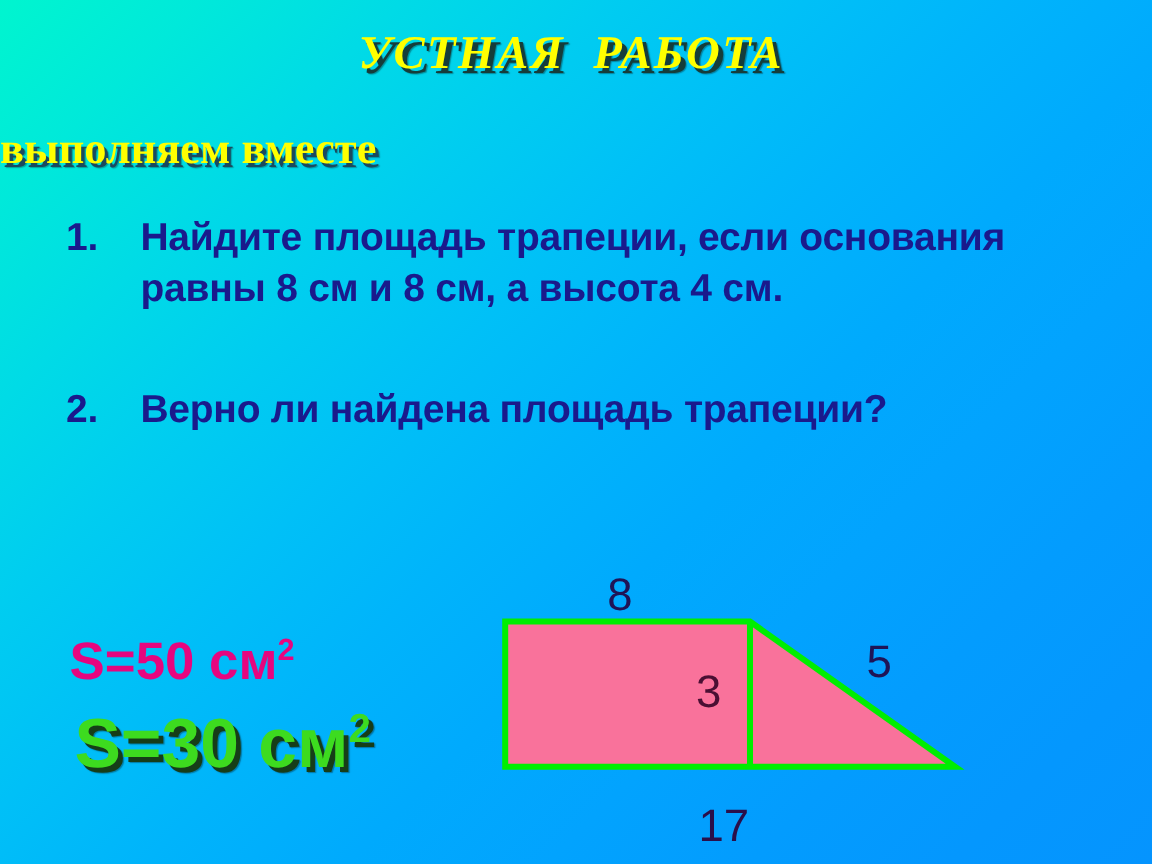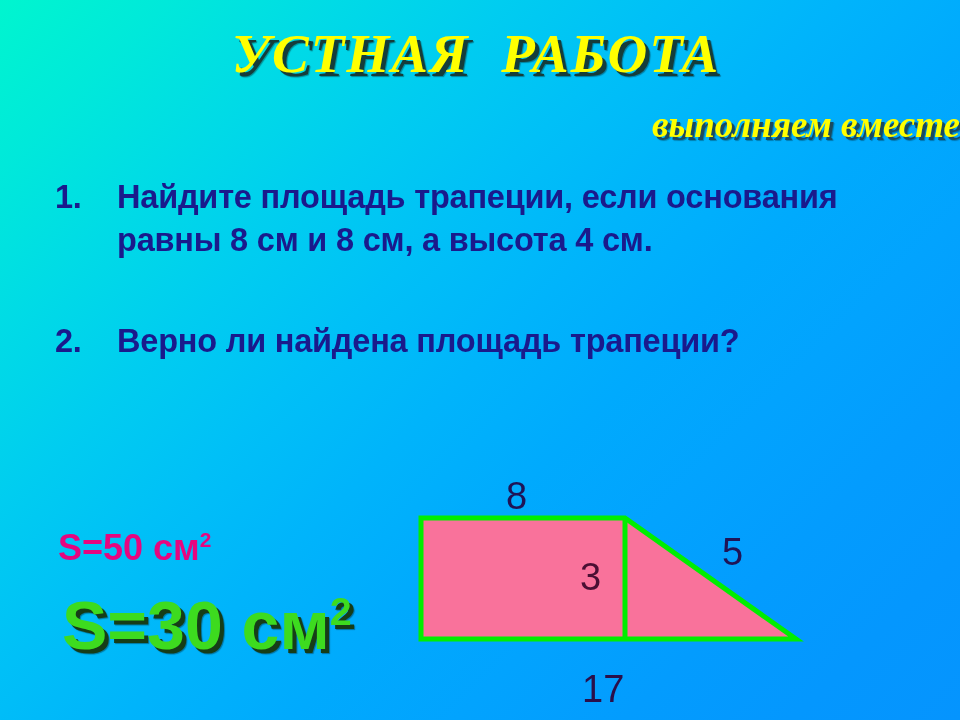--- a/index.html
+++ b/index.html
@@ -33,34 +33,33 @@
   
   .title {
     position: absolute;
     left: 0;
     top: 22px;
     width: 952px;
     text-align: center;
     font-family: "Liberation Serif", serif;
     font-style: italic;
     font-weight: bold;
-    font-size: 55px;
+    font-size: 39px;
     letter-spacing: 2px;
     color: #ffff00;
     text-shadow: 4px 4px 0 #153d3a, 5px 5px 1px rgba(0,0,0,0.35);
     white-space: pre;
   }
   .subtitle {
     position: absolute;
     left: 0;
     top: 103px;
     width: 960px;
-    text-align: right;
+    text-align: left;
     font-family: "Liberation Serif", serif;
-    font-style: italic;
     font-weight: bold;
     font-size: 37px;
     letter-spacing: 0px;
     color: #ffff00;
     text-shadow: 3px 3px 0 #1b4a5e, 4px 4px 1px rgba(0,0,0,0.3);
   }
 
   
   .qlist {
     position: absolute;
@@ -85,33 +84,33 @@
   .qitem .qtext {
     flex: 1 1 auto;
   }
   #q2 { margin-top: 58px; }
 
   
   .ans-wrong {
     position: absolute;
     left: 58px;
     top: 527px;
-    font-size: 36px;
+    font-size: 44px;
     font-weight: bold;
     color: #e6067f;
     letter-spacing: 0px;
     white-space: nowrap;
   }
   .ans-wrong sup { font-size: 0.58em; vertical-align: super; }
 
   .ans-right {
     position: absolute;
     left: 62px;
     top: 586px;
-    font-size: 68px;
+    font-size: 58px;
     font-weight: bold;
     color: #3ddb1f;
     text-shadow: 4px 4px 0 #163d18, 5px 5px 1px rgba(0,0,0,0.35);
     letter-spacing: 0px;
     white-space: nowrap;
   }
   .ans-right sup { font-size: 0.58em; vertical-align: super; }
 
   
   #figure {

